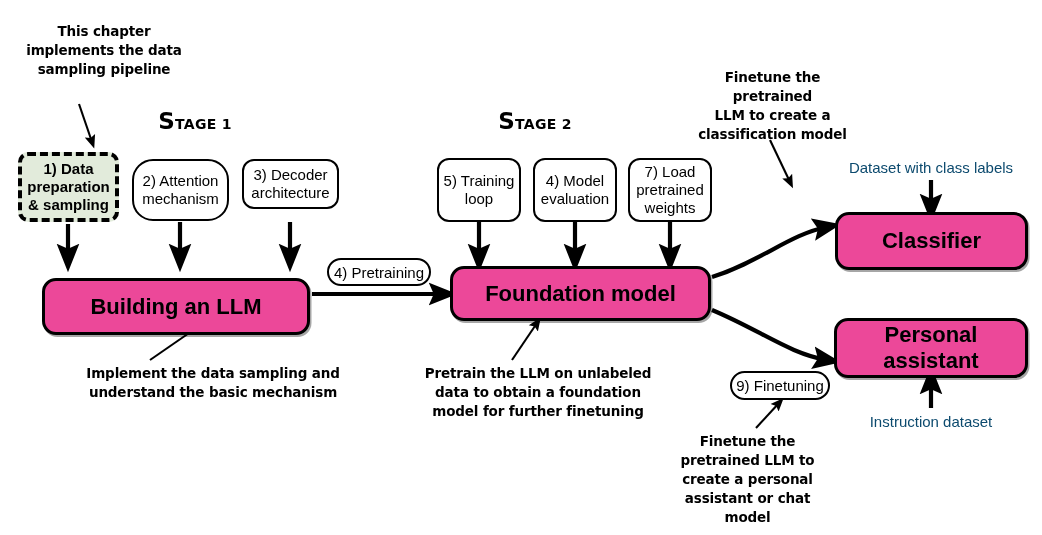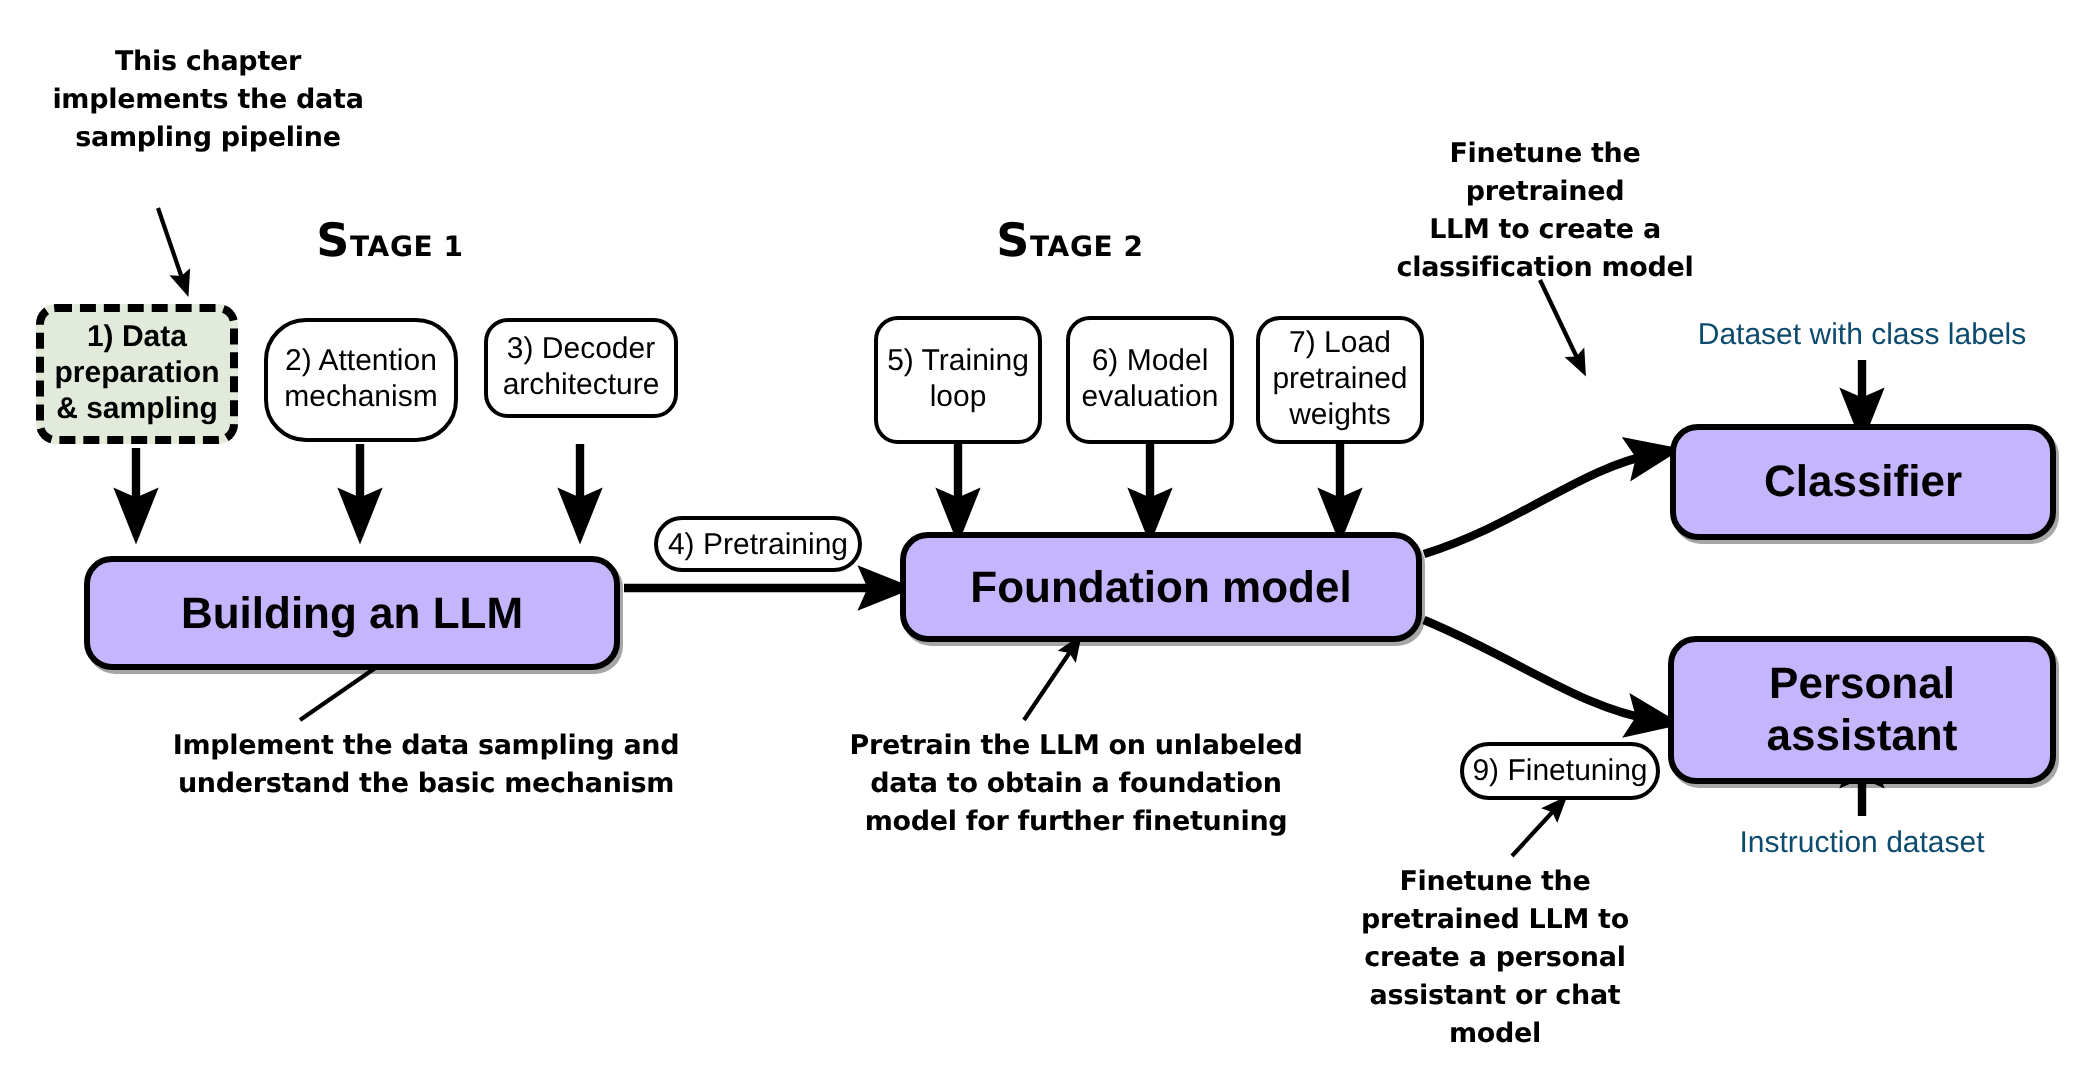--- a/index.html
+++ b/index.html
@@ -78,21 +78,21 @@
   }
   .node-green {
     background: #e2ebdb;
     border: 4px dashed #000;
     border-radius: 10px;
     font-size: 15px;
     line-height: 18px;
     font-weight: bold;
   }
   .node-blue {
-    background: #c4b5fd;
+    background: #ec4899;
     border: 3px solid #000;
     border-radius: 14px;
     font-size: 22px;
     font-weight: bold;
     box-shadow: 1.5px 2px 0 rgba(0,0,0,0.35);
   }
   .pill {
     position: absolute;
     box-sizing: border-box;
     display: flex;
@@ -191,31 +191,31 @@
 mechanism</div>
 
   <div class="node node-white" style="left:242px; top:159px; width:97px; height:50px;">3) Decoder
 architecture</div>
 
   <div class="node node-blue" style="left:42px; top:266px; width:268px; height:57px;margin-top:12px;">Building an LLM</div>
 
   <div class="node node-white" style="left:437px; top:158px; width:84px; height:64px;">5) Training
 loop</div>
 
-  <div class="node node-white" style="left:533px; top:158px; width:84px; height:64px;">6) Model
+  <div class="node node-white" style="left:533px; top:158px; width:84px; height:64px;">4) Model
 evaluation</div>
 
   <div class="node node-white" style="left:628px; top:158px; width:84px; height:64px;">7) Load
 pretrained
 weights</div>
 
   <div class="node node-blue" style="left:450px; top:266px; width:261px; height:55px;">Foundation model</div>
 
   <div class="node node-blue" style="left:835px; top:212px; width:193px; height:58px;">Classifier</div>
 
-  <div class="node node-blue" style="left:834px; top:318px; width:194px; height:74px;text-align:center;">Personal assistant</div>
+  <div class="node node-blue" style="left:834px; top:318px; width:194px; height:60px;text-align:center;">Personal assistant</div>
 
   <div class="pill" style="left:327px; top:258px; width:104px; height:28px;">4) Pretraining</div>
 
 
   <div class="pill" style="left:730px; top:371px; width:100px; height:29px;">9) Finetuning</div>
 
 </div>
 
 </body></html>

